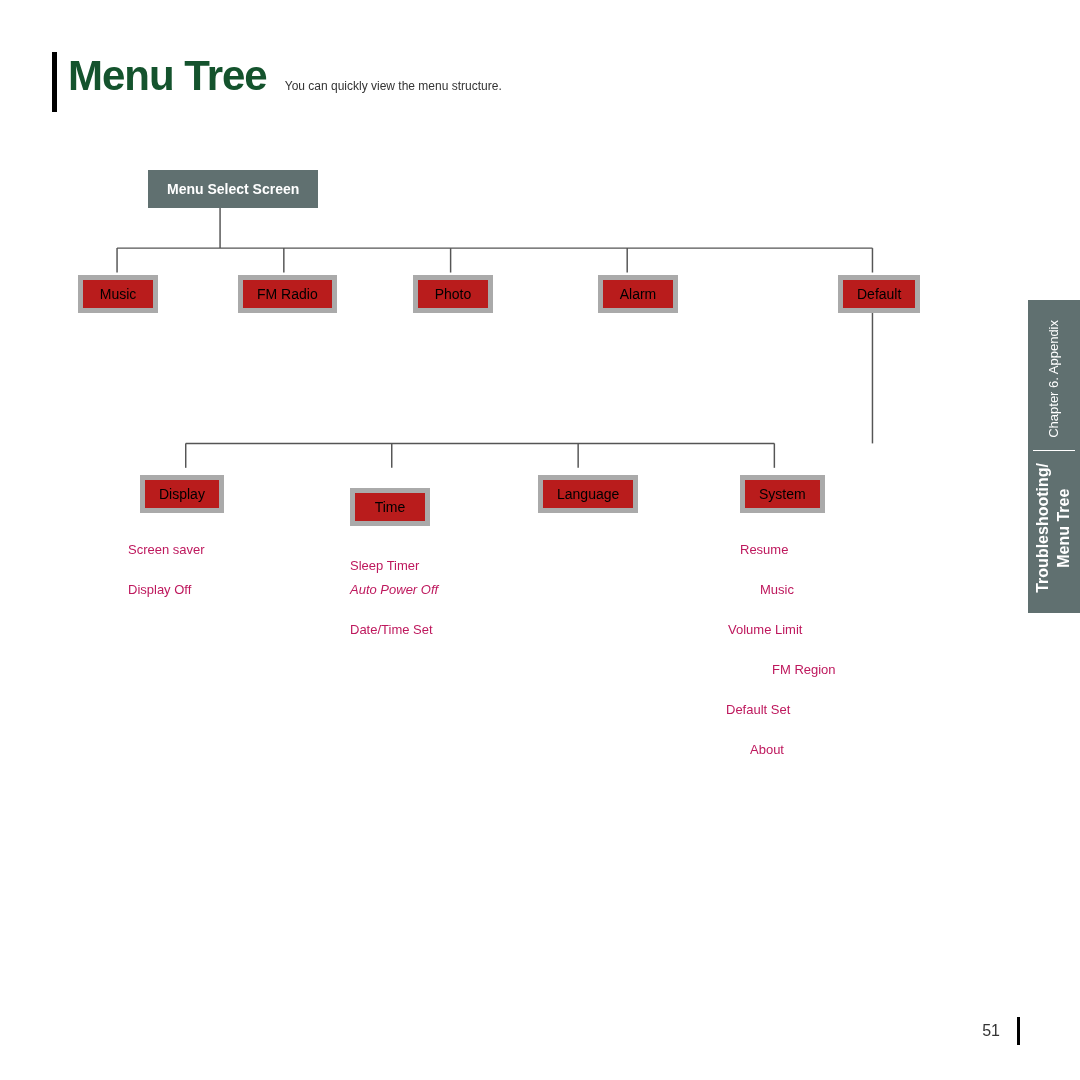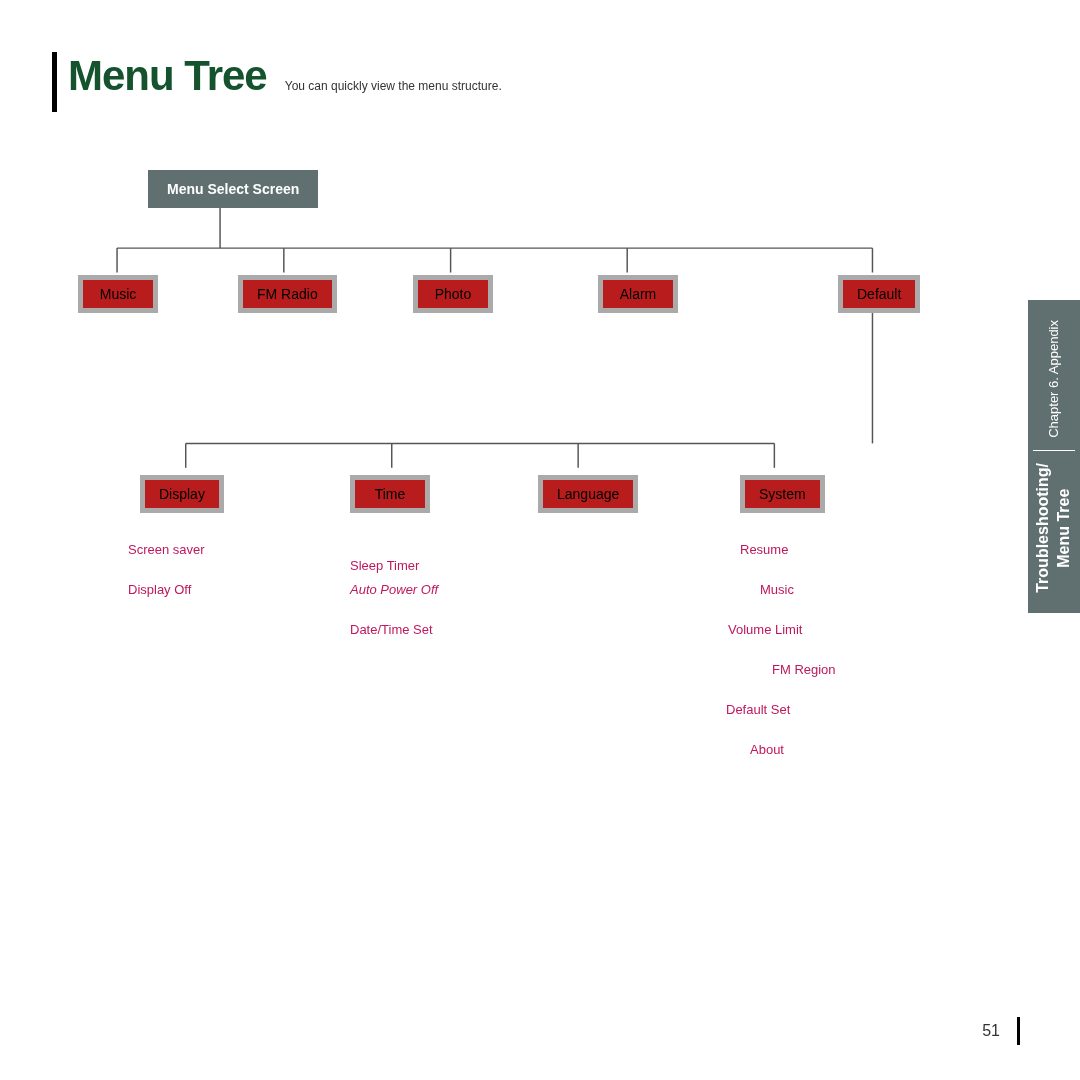--- a/index.html
+++ b/index.html
@@ -225,21 +225,21 @@
     <div class="node-box light">
       <span>Default</span>
     </div>
   </div>
 
   <div style="position:absolute; top:305px; left:72px;">
     <div class="node-box light">
       <span>Display</span>
     </div>
   </div>
-  <div style="position:absolute; top:305px; left:282px;">
+  <div style="position:absolute; top:318px; left:282px;">
     <div class="node-box light">
       <span>Time</span>
     </div>
   </div>
   <div style="position:absolute; top:305px; left:470px;">
     <div class="node-box light">
       <span>Language</span>
     </div>
   </div>
   <div style="position:absolute; top:305px; left:672px;">

